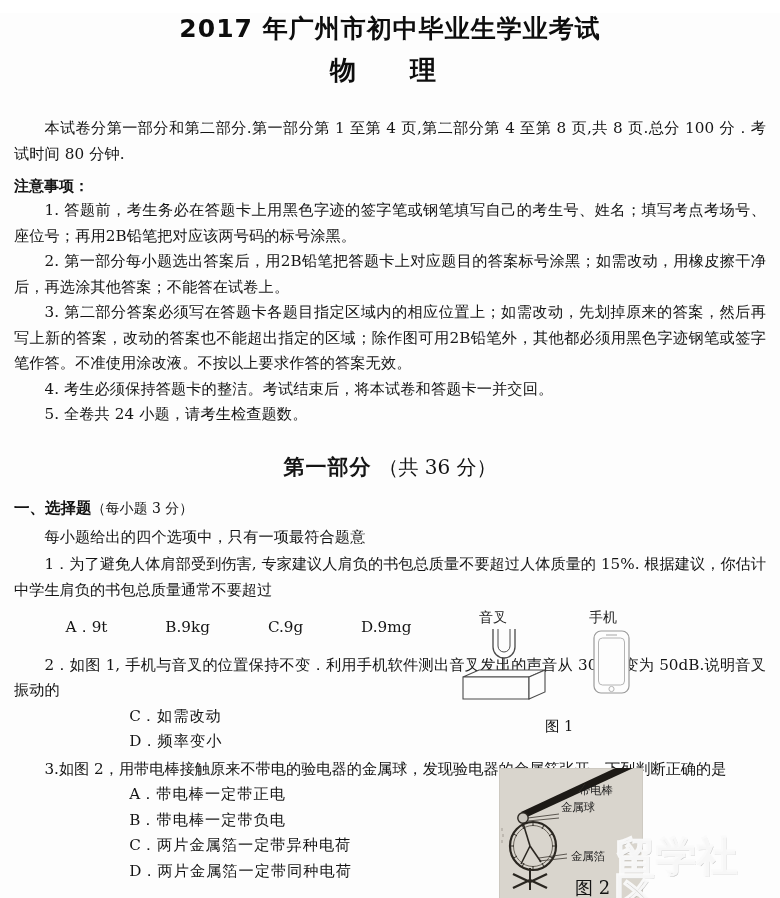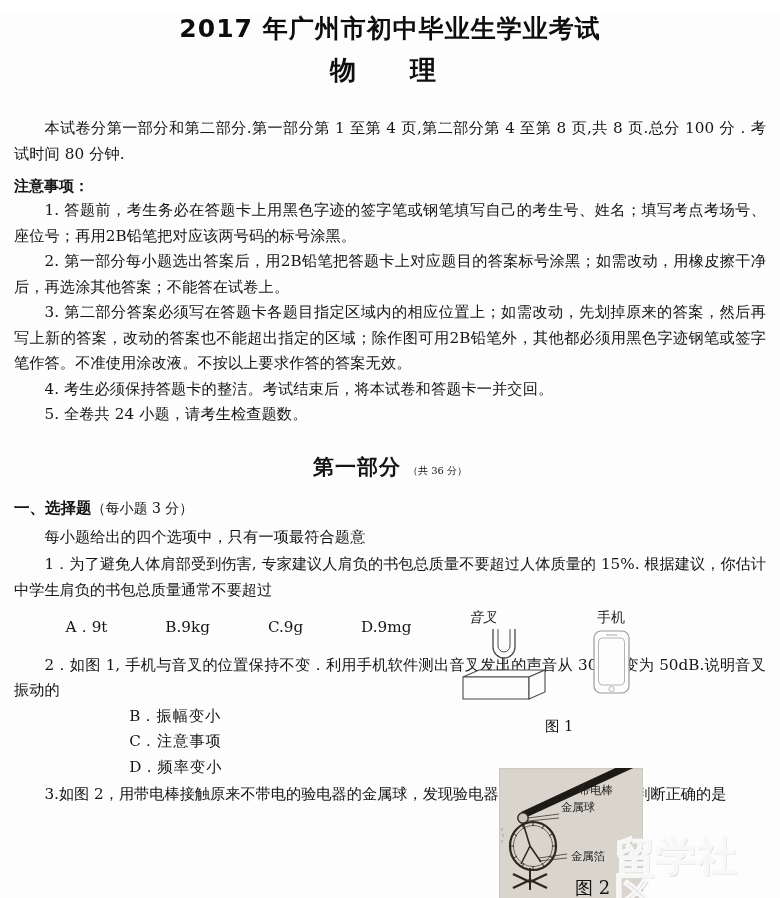--- a/index.html
+++ b/index.html
@@ -74,21 +74,21 @@
     margin: 27px 0 0 0;
     line-height: 1.2;
   }
   .section-head .big {
     font-family: "DejaVu Sans", "Liberation Sans", sans-serif;
     font-weight: bold;
     font-size: 21px;
     letter-spacing: 1px;
   }
   .section-head .small {
-    font-size: 10px;
+    font-size: 20px;
     margin-left: 7px;
   }
 
   .group-head {
     margin: 16px 0 0 0;
     font-size: 15.2px;
     line-height: 25px;
   }
   .group-head .bold {
     font-family: "DejaVu Sans", "Liberation Sans", sans-serif;
@@ -134,22 +134,22 @@
     top: 596px;
     width: 230px;
     height: 118px;
   }
   .fig1 .lbl {
     position: absolute;
     font-size: 14px;
     line-height: 16px;
     color: #222;
   }
-  .fig1 .lbl-fork { left: 14px;  top: 0px; font-style: italic; }
-  .fig1 .lbl-phone { left: 142px; top: 0px; }
+  .fig1 .lbl-fork { left: 24px;  top: 0px; }
+  .fig1 .lbl-phone { left: 134px; top: 0px; }
   .fig1 .caption {
     position: absolute;
     left: 90px;
     top: 108px;
     font-size: 14.5px;
   }
   .fig1 svg { position: absolute; left: 0; top: 16px; }
 
   
   .fig2 {
@@ -237,28 +237,33 @@
     <p class="para instruct">每小题给出的四个选项中，只有一项最符合题意</p>
 
     <div class="question">
       <p class="q-stem">1．为了避免人体肩部受到伤害, 专家建议人肩负的书包总质量不要超过人体质量的 15%. 根据建议，你估计中学生肩负的书包总质量通常不要超过</p>
       <p class="opts-inline">A．9t            B.9kg            C.9g            D.9mg</p>
     </div>
 
     <div class="question">
       <p class="q-stem">2．如图 1, 手机与音叉的位置保持不变．利用手机软件测出音叉发出的声音从 30dB 变为 50dB.说明音叉振动的</p>
       <div class="opts-stack">
-        <div class="opt"><span class="opt-letter">B</span>．<span>振幅变小</span></div>
-        <div class="opt"><span class="opt-letter">C</span>．<span>注意事项</span></div>
+        <div class="opt"><span class="opt-letter">C</span>．<span>如需改动</span></div>
         <div class="opt"><span class="opt-letter">D</span>．<span>频率变小</span></div>
       </div>
     </div>
 
     <div class="question">
       <p class="q-stem">3.如图 2，用带电棒接触原来不带电的验电器的金属球，发现验电器的金属箔张开，下列判断正确的是</p>
+      <div class="opts-stack">
+        <div class="opt"><span class="opt-letter">A</span>．<span>带电棒一定带正电</span></div>
+        <div class="opt"><span class="opt-letter">B</span>．<span>带电棒一定带负电</span></div>
+        <div class="opt"><span class="opt-letter">C</span>．<span>两片金属箔一定带异种电荷</span></div>
+        <div class="opt"><span class="opt-letter">D</span>．<span>两片金属箔一定带同种电荷</span></div>
+      </div>
     </div>
 
   </div>
 
   <div class="fig1">
     <span class="lbl lbl-fork">音叉</span>
     <span class="lbl lbl-phone">手机</span>
 
     <svg width="230" height="86" viewBox="0 0 230 86">
 

